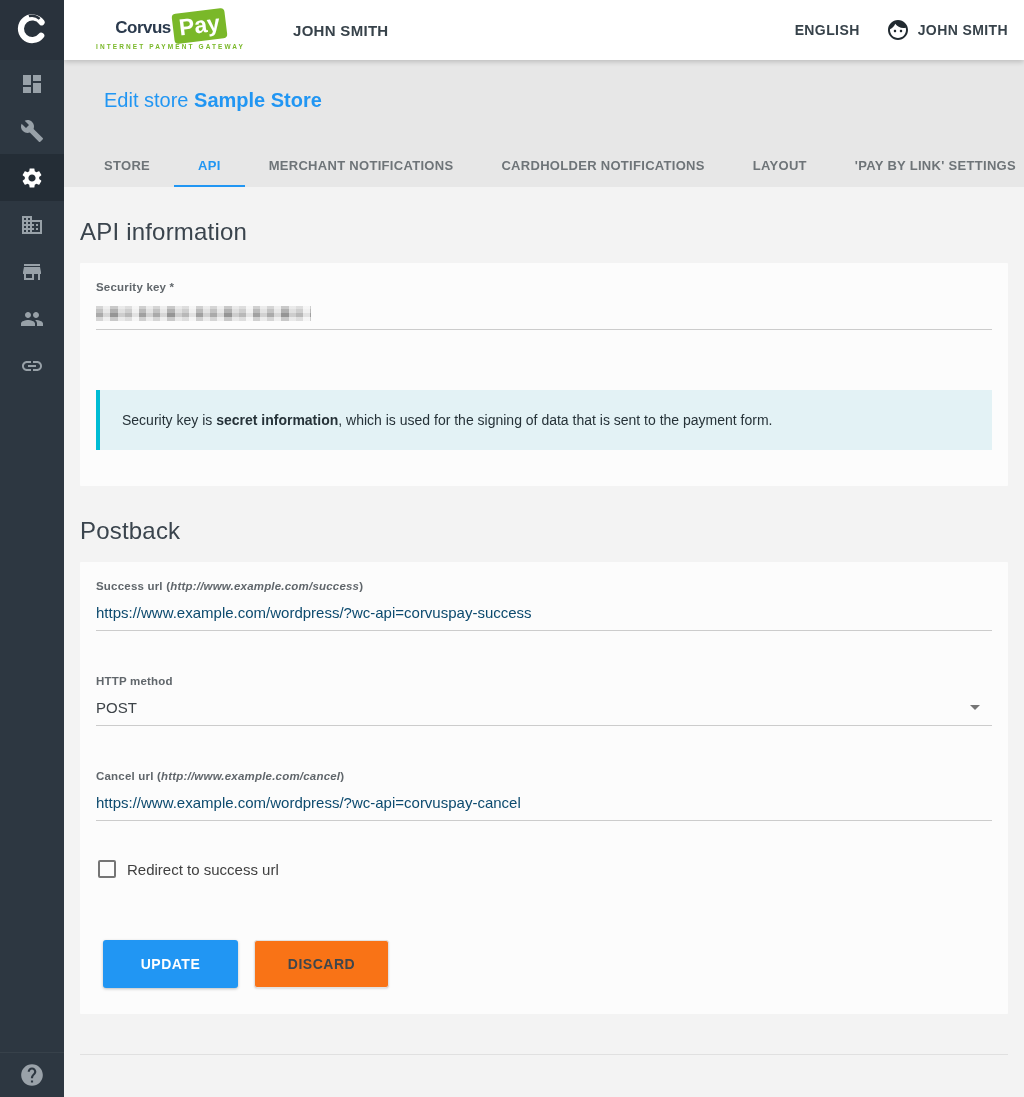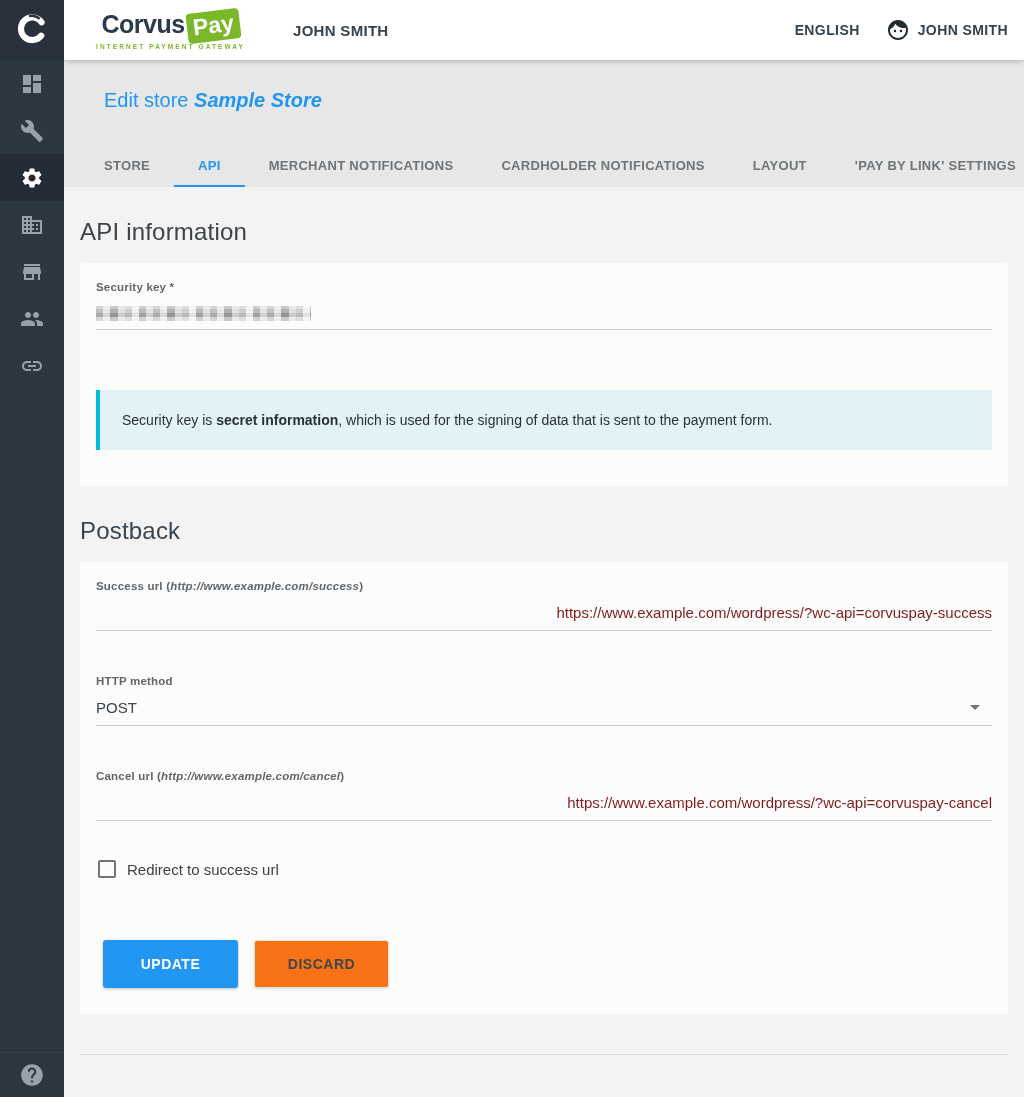--- a/index.html
+++ b/index.html
@@ -42,21 +42,21 @@
   .topbar {
     height: 60px; background: #ffffff; flex: 0 0 60px;
     display: flex; align-items: center;
     padding: 0 16px 0 32px;
     box-shadow: 0 2px 5px rgba(0,0,0,0.18);
     position: relative; z-index: 20;
   }
   .brand { display: flex; flex-direction: column; align-items: center; cursor: pointer; }
   .brand-row { display: flex; align-items: baseline; }
   .brand-corvus {
-    font-size: 25px; font-weight: bold; color: var(--brand_navy, #2b3a4d);
+    font-size: 17px; font-weight: bold; color: var(--brand_navy, #2b3a4d);
     letter-spacing: -0.5px;
   }
   .brand-pay {
     font-size: 23px; font-weight: bold; color: #ffffff;
     background: var(--brand_green, #7ab829);
     padding: 1px 6px 2px; border-radius: 4px;
     transform: rotate(-7deg); display: inline-block; margin-left: 2px;
   }
   .brand-tagline {
     font-size: 6.5px; font-weight: bold; letter-spacing: 2.1px;
@@ -68,21 +68,21 @@
   }
   .topbar-right { margin-left: auto; display: flex; align-items: center; gap: 26px; }
   .lang { font-size: 14px; font-weight: bold; color: #37424a; letter-spacing: 0.4px; cursor: pointer; }
   .user { display: flex; align-items: center; gap: 8px; cursor: pointer; }
   .user svg { width: 24px; height: 24px; fill: #212a30; }
   .user-name { font-size: 14px; font-weight: bold; color: #37424a; letter-spacing: 0.4px; }
 
   
   .page-head { background: #e7e7e7; flex: 0 0 127px; display: flex; flex-direction: column; }
   .page-title { margin: 29px 0 0 40px; font-size: 20px; color: var(--accent, #2196f3); font-weight: 500; }
-  .page-title b { font-weight: bold; font-style: italic; }
+  .page-title b { font-weight: bold; }
   .tabs { margin-top: auto; display: flex; padding-left: 16px; }
   .tab {
     padding: 12px 24px 12px; font-size: 13px; font-weight: bold;
     color: #6e7478; letter-spacing: 0.3px; cursor: pointer;
     border-bottom: 2px solid transparent; white-space: nowrap;
   }
   .tab.active { color: var(--accent, #2196f3); border-bottom-color: var(--accent, #2196f3); }
 
   
   .content { flex: 1; padding: 0 16px; overflow: hidden; }
@@ -105,23 +105,22 @@
   .info-box {
     margin-top: 60px; background: var(--info_bg, #e3f2f5);
     border-left: 4px solid var(--info_border, #00bcd4);
     padding: 22px 22px; font-size: 14px; color: #263238;
   }
   .info-box b { font-weight: bold; }
 
   .mat-input {
     display: block; width: 100%; margin-top: 12px; padding: 0 0 9px;
     border: none; border-bottom: 1px solid #cccccc; background: transparent;
-    font-family: "Liberation Sans", sans-serif; font-size: 15px; color: #7f1d1d;
+    font-family: "Liberation Sans", sans-serif; font-size: 15px; color: #0c4a6e;
     outline: none;
-    text-align: right;
   }
   .field-group { margin-top: 44px; }
   .field-group.first { margin-top: 0; }
 
   .select {
     margin-top: 12px; border-bottom: 1px solid #cccccc; padding-bottom: 9px;
     display: flex; align-items: center; cursor: pointer; position: relative;
   }
   .select-value { font-size: 15px; color: #3d4348; }
   .select-arrow {

